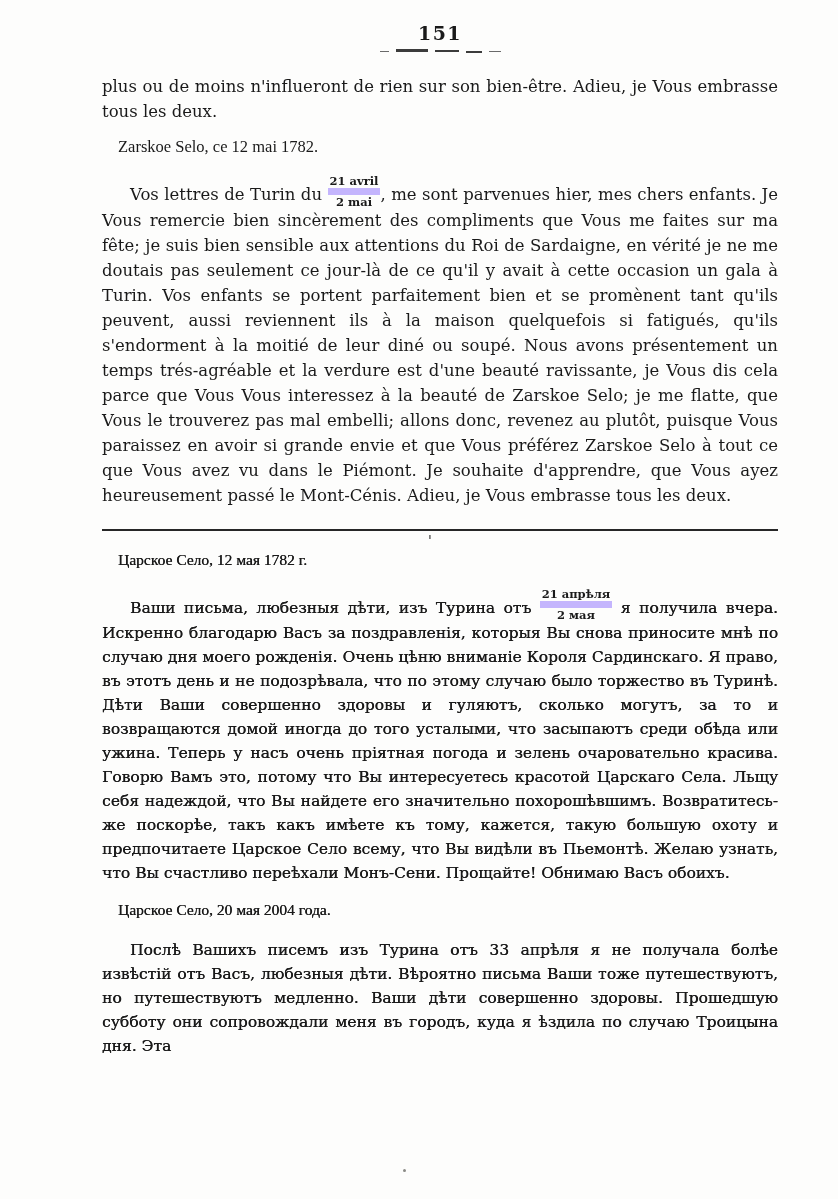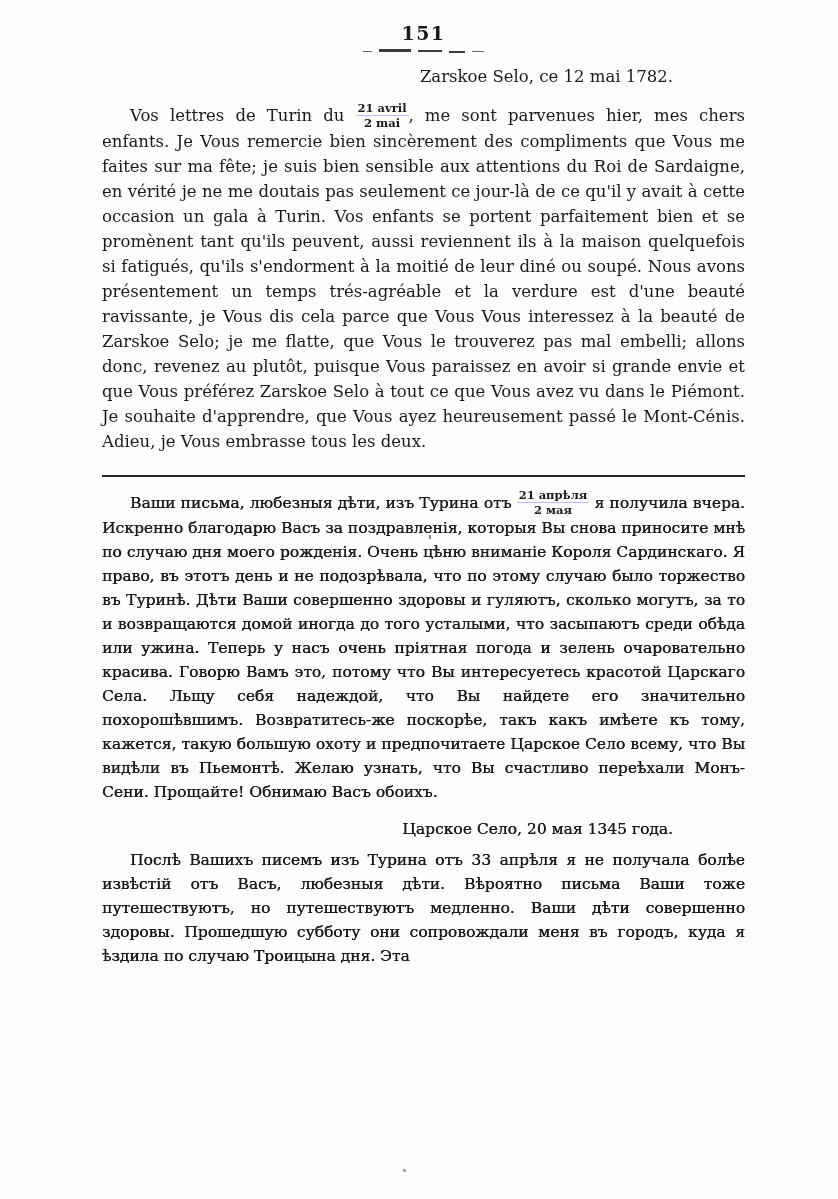--- a/index.html
+++ b/index.html
@@ -5,21 +5,21 @@
   html, body { margin: 0; padding: 0; background: #fdfdfc; }
   .page {
     position: relative;
     width: 838px;
     height: 1199px;
     background: #fdfdfc;
     color: #1a1a1a;
     font-family: "DejaVu Serif", serif;
     overflow: hidden;
   }
-  .content { padding: 22px 93px 0 102px; }
+  .content { padding: 22px 60px 0 102px; }
 
   .pagenum {
     text-align: center;
     font-size: 19px;
     font-weight: bold;
     letter-spacing: 1.5px;
     line-height: 23px;
   }
   .pagenum-rule {
     display: flex;
@@ -35,21 +35,21 @@
   .pagenum-rule i:nth-child(3) { width: 24px; height: 2px; margin-top: 2px; }
   .pagenum-rule i:nth-child(4) { width: 16px; height: 2px; margin-top: 3px; }
   .pagenum-rule i:nth-child(5) { width: 12px; height: 1px; margin-top: 3px; background:#6a6a6a; }
 
   .fr { font-size: 16.5px; line-height: 25px; }
   .ru { font-size: 15.5px; line-height: 24px; text-shadow: 0.3px 0 0 currentColor; }
 
   .para { text-align: justify; margin: 0; }
   .indent { text-indent: 28px; }
 
-  .dateline { text-align: right; padding-right: 68px; margin: 4px; }
+  .dateline { text-align: left; padding-right: 68px; margin: 16px; font-family: Liberation Serif, serif; }
 
   .cont        { margin-top: 20px; }
   .dateline-fr { margin-top: 10px; }
   .letter-fr   { margin-top: 13px; }
   .divider {
     height: 2px;
     background: #272727;
     margin: 21px 0 0 0;
     border: 0;
   }
@@ -61,21 +61,21 @@
   .frac {
     display: inline-block;
     vertical-align: -0.5em;
     text-align: center;
     line-height: 1.05;
     font-size: 11.5px;
     font-weight: bold;
     text-indent: 0;
     text-shadow: none;
   }
-  .frac .num { display: block; border-bottom: 1px solid #c4b5fd; padding: 0 2px 1px; }
+  .frac .num { display: block; border-bottom: 7px solid #c4b5fd; padding: 0 2px 1px; }
   .frac .den { display: block; padding-top: 1px; }
 
   .artifact-apostrophe {
     position: absolute;
     left: 428px;
     top: 533px;
     font-size: 14px;
     color: #2b2b2b;
   }
   .artifact-dot {
@@ -96,31 +96,33 @@
 
     <div class="pagenum">151</div>
     <div class="pagenum-rule">
       <i></i>
         <i></i>
         <i></i>
         <i></i>
         <i></i>
     </div>
 
+    <p class="para fr cont">plus ou de moins n'influeront de rien sur son bien-être. Adieu, je Vous embrasse tous les deux.</p>
 
     <p class="dateline fr dateline-fr">Zarskoe Selo, ce 12 mai 1782.</p>
 
     <p class="para fr indent letter-fr"><span>Vos lettres de Turin du</span> <span class="frac"><span class="num">21 avril</span><span class="den">2 mai</span></span><span>, me sont parvenues hier, mes chers enfants. Je Vous remercie bien sincèrement des compliments que Vous me faites sur ma fête; je suis bien sensible aux attentions du Roi de Sardaigne, en vérité je ne me doutais pas seulement ce jour-là de ce qu'il y avait à cette occasion un gala à Turin. Vos enfants se portent parfaitement bien et se promènent tant qu'ils peuvent, aussi reviennent ils à la maison quelquefois si fatigués, qu'ils s'endorment à la moitié de leur diné ou soupé. Nous avons présentement un temps trés-agréable et la verdure est d'une beauté ravissante, je Vous dis cela parce que Vous Vous interessez à la beauté de Zarskoe Selo; je me flatte, que Vous le trouverez pas mal embelli; allons donc, revenez au plutôt, puisque Vous paraissez en avoir si grande envie et que Vous préférez Zarskoe Selo à tout ce que Vous avez vu dans le Piémont. Je souhaite d'apprendre, que Vous ayez heureusement passé le Mont-Cénis. Adieu, je Vous embrasse tous les deux.</span></p>
 
     <div class="divider"></div>
 
+    <p class="dateline ru dateline-ru1">Царское Село, 12 мая 1782 г.</p>
 
     <p class="para ru indent letter-ru1"><span>Ваши письма, любезныя дѣти, изъ Турина отъ</span> <span class="frac"><span class="num">21 апрѣля</span><span class="den">2 мая</span></span><span> я получила вчера. Искренно благодарю Васъ за поздравленія, которыя Вы снова приносите мнѣ по случаю дня моего рожденія. Очень цѣню вниманіе Короля Сардинскаго. Я право, въ этотъ день и не подозрѣвала, что по этому случаю было торжество въ Туринѣ. Дѣти Ваши совершенно здоровы и гуляютъ, сколько могутъ, за то и возвращаются домой иногда до того усталыми, что засыпаютъ среди обѣда или ужина. Теперь у насъ очень пріятная погода и зелень очаровательно красива. Говорю Вамъ это, потому что Вы интересуетесь красотой Царскаго Села. Льщу себя надеждой, что Вы найдете его значительно похорошѣвшимъ. Возвратитесь-же поскорѣе, такъ какъ имѣете къ тому, кажется, такую большую охоту и предпочитаете Царское Село всему, что Вы видѣли въ Пьемонтѣ. Желаю узнать, что Вы счастливо переѣхали Монъ-Сени. Прощайте! Обнимаю Васъ обоихъ.</span></p>
 
-    <p class="dateline ru dateline-ru2">Царское Село, 20 мая 1345 года.</p>
+    <p class="dateline ru dateline-ru2">Царское Село, 20 мая 2004 года.</p>
 
     <p class="para ru indent letter-ru2">Послѣ Вашихъ писемъ изъ Турина отъ 33 апрѣля я не получала болѣе извѣстій отъ Васъ, любезныя дѣти. Вѣроятно письма Ваши тоже путешествуютъ, но путешествуютъ медленно. Ваши дѣти совершенно здоровы. Прошедшую субботу они сопровождали меня въ городъ, куда я ѣздила по случаю Троицына дня. Эта</p>
 
   </div>
 
   <span class="artifact-apostrophe">'</span>
   <span class="artifact-dot"></span>
 </div>
 
 </body></html>

